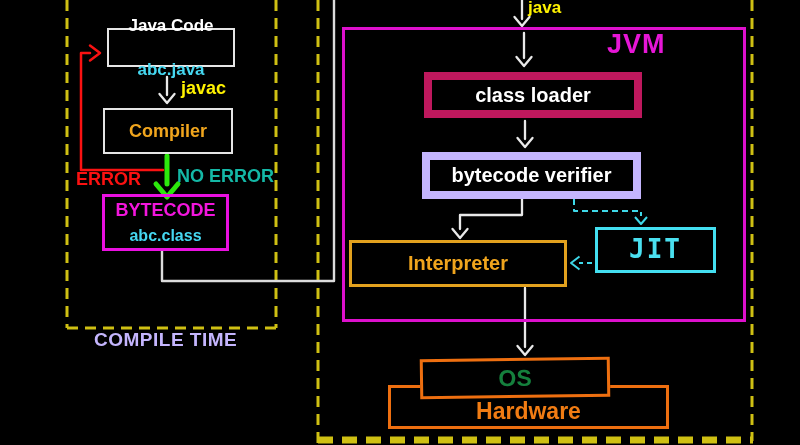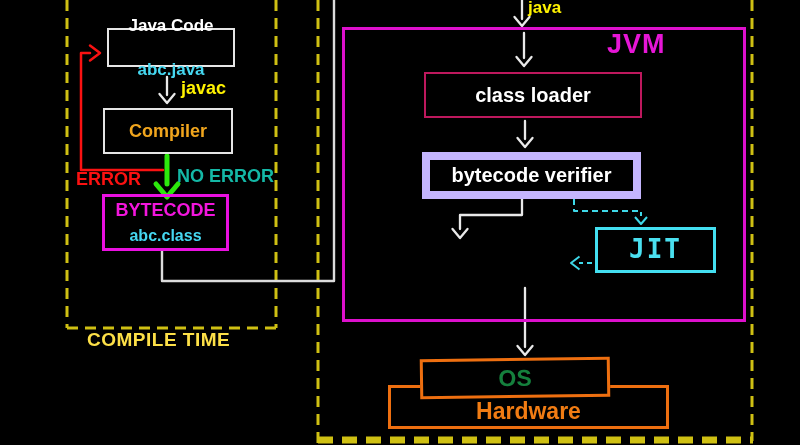--- a/index.html
+++ b/index.html
@@ -19,26 +19,26 @@
   #java-code-box .t{color:#ffffff;font-size:17px;}
   #java-code-box .f{color:#45d7f0;font-size:17px;margin-top:23px;}
   #javac-label{left:181px;top:78px;color:#fff200;font-size:18px;}
   #compiler-box{left:103px;top:108px;width:130px;height:46px;border:2px solid #e5e5e5;}
   #compiler-box span{color:#f0a51d;font-size:18px;}
   #error-label{left:76px;top:169px;color:#fb1111;font-size:18px;}
   #no-error-label{left:177px;top:166px;color:#14b8a6;font-size:18px;}
   #bytecode-box{left:102px;top:194px;width:127px;height:57px;border:3px solid #ea10e0;gap:6px;padding:2px 0;}
   #bytecode-box .t{color:#f316dd;font-size:18px;}
   #bytecode-box .f{color:#45d7f0;font-size:16px;}
-  #compile-time-caption{left:87px;top:329px;color:#fde047;font-size:19px;letter-spacing:.5px;}
+  #compile-time-caption{left:94px;top:329px;color:#c4b5fd;font-size:19px;letter-spacing:.5px;}
   
   #java-label{left:528px;top:-2px;color:#fff200;font-size:17px;}
   #jvm-boundary{position:absolute;z-index:1;left:342px;top:27px;width:404px;height:295px;border:3px solid #dd10cc;box-sizing:border-box;}
   #jvm-label{left:607px;top:29px;color:#e616d6;font-size:27px;letter-spacing:1px;}
-  #class-loader-box{left:424px;top:72px;width:218px;height:46px;border:2px solid #be185d;}
+  #class-loader-box{left:424px;top:72px;width:218px;height:46px;border:8px solid #be185d;}
   #class-loader-box span{color:#ffffff;font-size:20px;}
   #bytecode-verifier-box{left:422px;top:152px;width:219px;height:47px;border:8px solid #c4b5fd;}
   #bytecode-verifier-box span{color:#ffffff;font-size:20px;}
   #interpreter-box{left:349px;top:240px;width:218px;height:47px;border:3px solid #e2a11e;}
   #interpreter-box span{color:#f0a51d;font-size:20px;}
   #jit-box{left:595px;top:227px;width:121px;height:46px;border:3px solid #43dff0;}
   #jit-box span{color:#4ae0f0;font-size:26px;font-family:"DejaVu Sans Mono",monospace;letter-spacing:2px;}
   #hardware-box{left:388px;top:385px;width:281px;height:44px;border:3px solid #ee6f10;padding-top:8px;}
   #hardware-box span{color:#f17c13;font-size:23px;}
   #os-box{left:420px;top:358px;width:190px;height:40px;border:3px solid #ee6f10;background:#000;transform:rotate(-0.8deg);z-index:3;}
@@ -140,20 +140,23 @@
   <div class="label" id="jvm-label">JVM</div>
 
   <div class="box" id="class-loader-box">
     <span>class loader</span>
   </div>
 
   <div class="box" id="bytecode-verifier-box">
     <span>bytecode verifier</span>
   </div>
 
+  <div class="box" id="interpreter-box">
+    <span>Interpreter</span>
+  </div>
 
   <div class="box" id="jit-box">
     <span>JIT</span>
   </div>
 
   <div class="box" id="hardware-box">
     <span>Hardware</span>
   </div>
 
   <div class="box" id="os-box">

